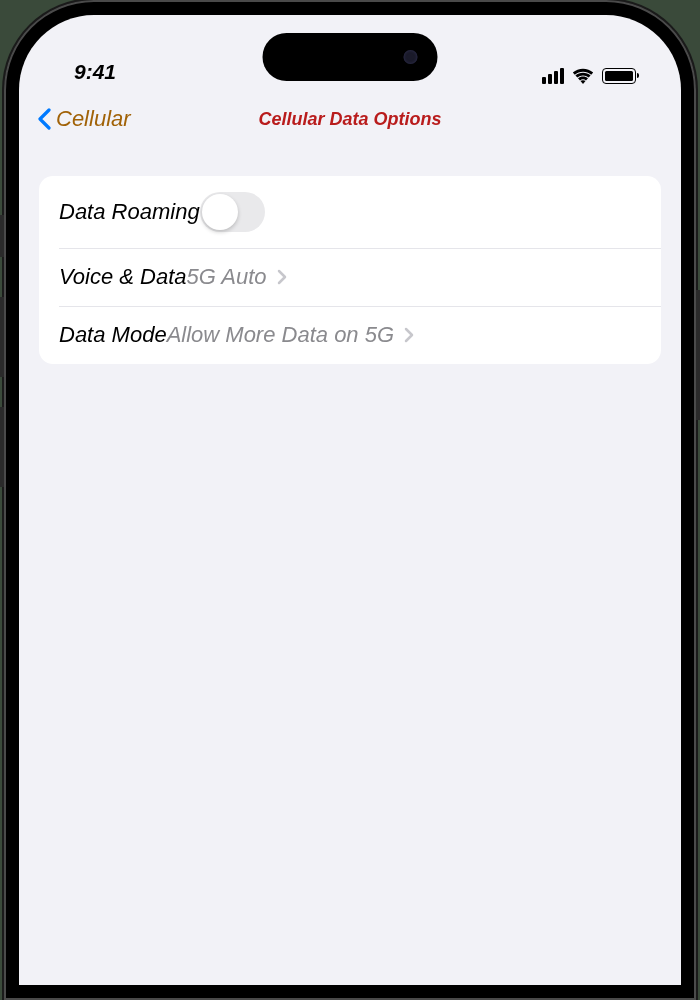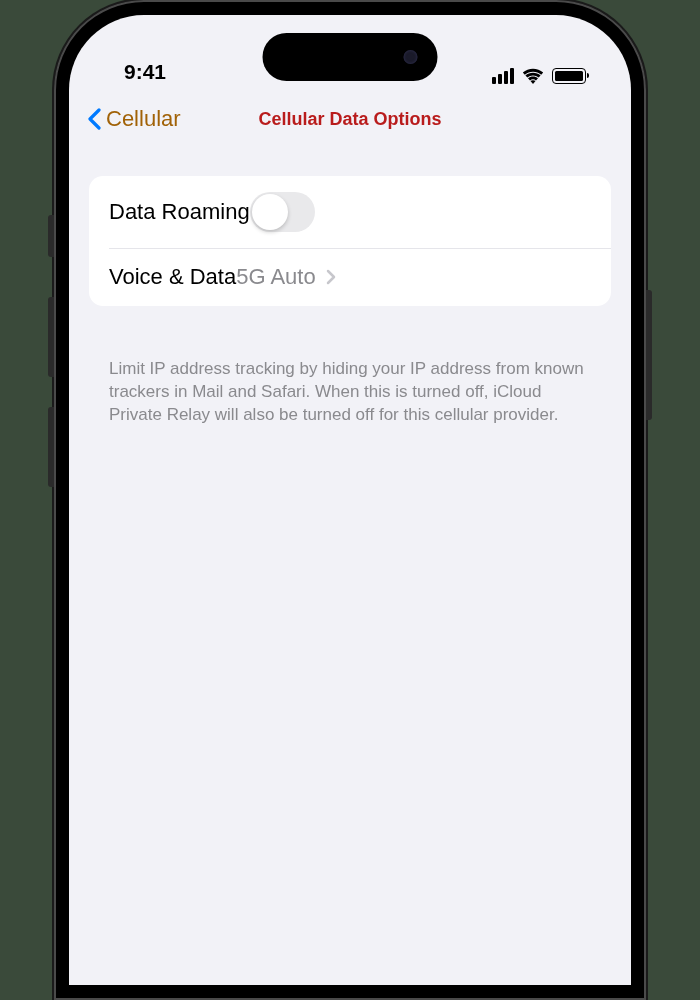--- a/index.html
+++ b/index.html
@@ -6,27 +6,28 @@
     body {
       background: #3a4a3a;
       font-family: -apple-system, BlinkMacSystemFont, "Segoe UI", "Helvetica Neue", Arial, sans-serif;
       width: 700px;
       height: 1000px;
       display: flex;
       justify-content: center;
       padding-top: 0;
     }
     .phone-frame {
-      width: 592px;
+      width: 692px;
       height: 1000px;
       background: #000;
       border-radius: 90px 90px 0 0;
       padding: 15px;
       position: relative;
       box-shadow: inset 0 0 0 2px #4a4a4a, 0 0 0 2px #1a1a1a;
+      font-style: italic;
     }
     .phone-screen {
       width: 100%;
       height: 100%;
       background: #f2f2f7;
       border-radius: 75px 75px 0 0;
       position: relative;
       overflow: hidden;
     }
     .notch {
@@ -296,21 +297,31 @@
           <div class="row-value-wrap">
             <div class="row-value">5G Auto</div>
             <div class="disclosure">
               <svg viewBox="0 0 10 16" fill="none">
                 <path d="M2 2 L8 8 L2 14" stroke="#c7c7cc" stroke-width="2.5" stroke-linecap="round" stroke-linejoin="round"></path>
               </svg>
             </div>
           </div>
         </div>
 
+        <div class="settings-row">
+          <div class="row-label">Data Mode</div>
+          <div class="row-value-wrap">
+            <div class="row-value">Allow More Data on 5G</div>
+            <div class="disclosure">
+              <svg viewBox="0 0 10 16" fill="none">
+                <path d="M2 2 L8 8 L2 14" stroke="#c7c7cc" stroke-width="2.5" stroke-linecap="round" stroke-linejoin="round"></path>
+              </svg>
+            </div>
+          </div>
+        </div>
 
       </div>
 
 
-      <div class="footer-text">Limit IP address tracking by hiding your IP address from known trackers in Mail and Safari. When this is turned off, iCloud Private Relay will also be turned off for this cellular provider.</div>
     </div>
 
   </div>
 </div>
 
 </body></html>

